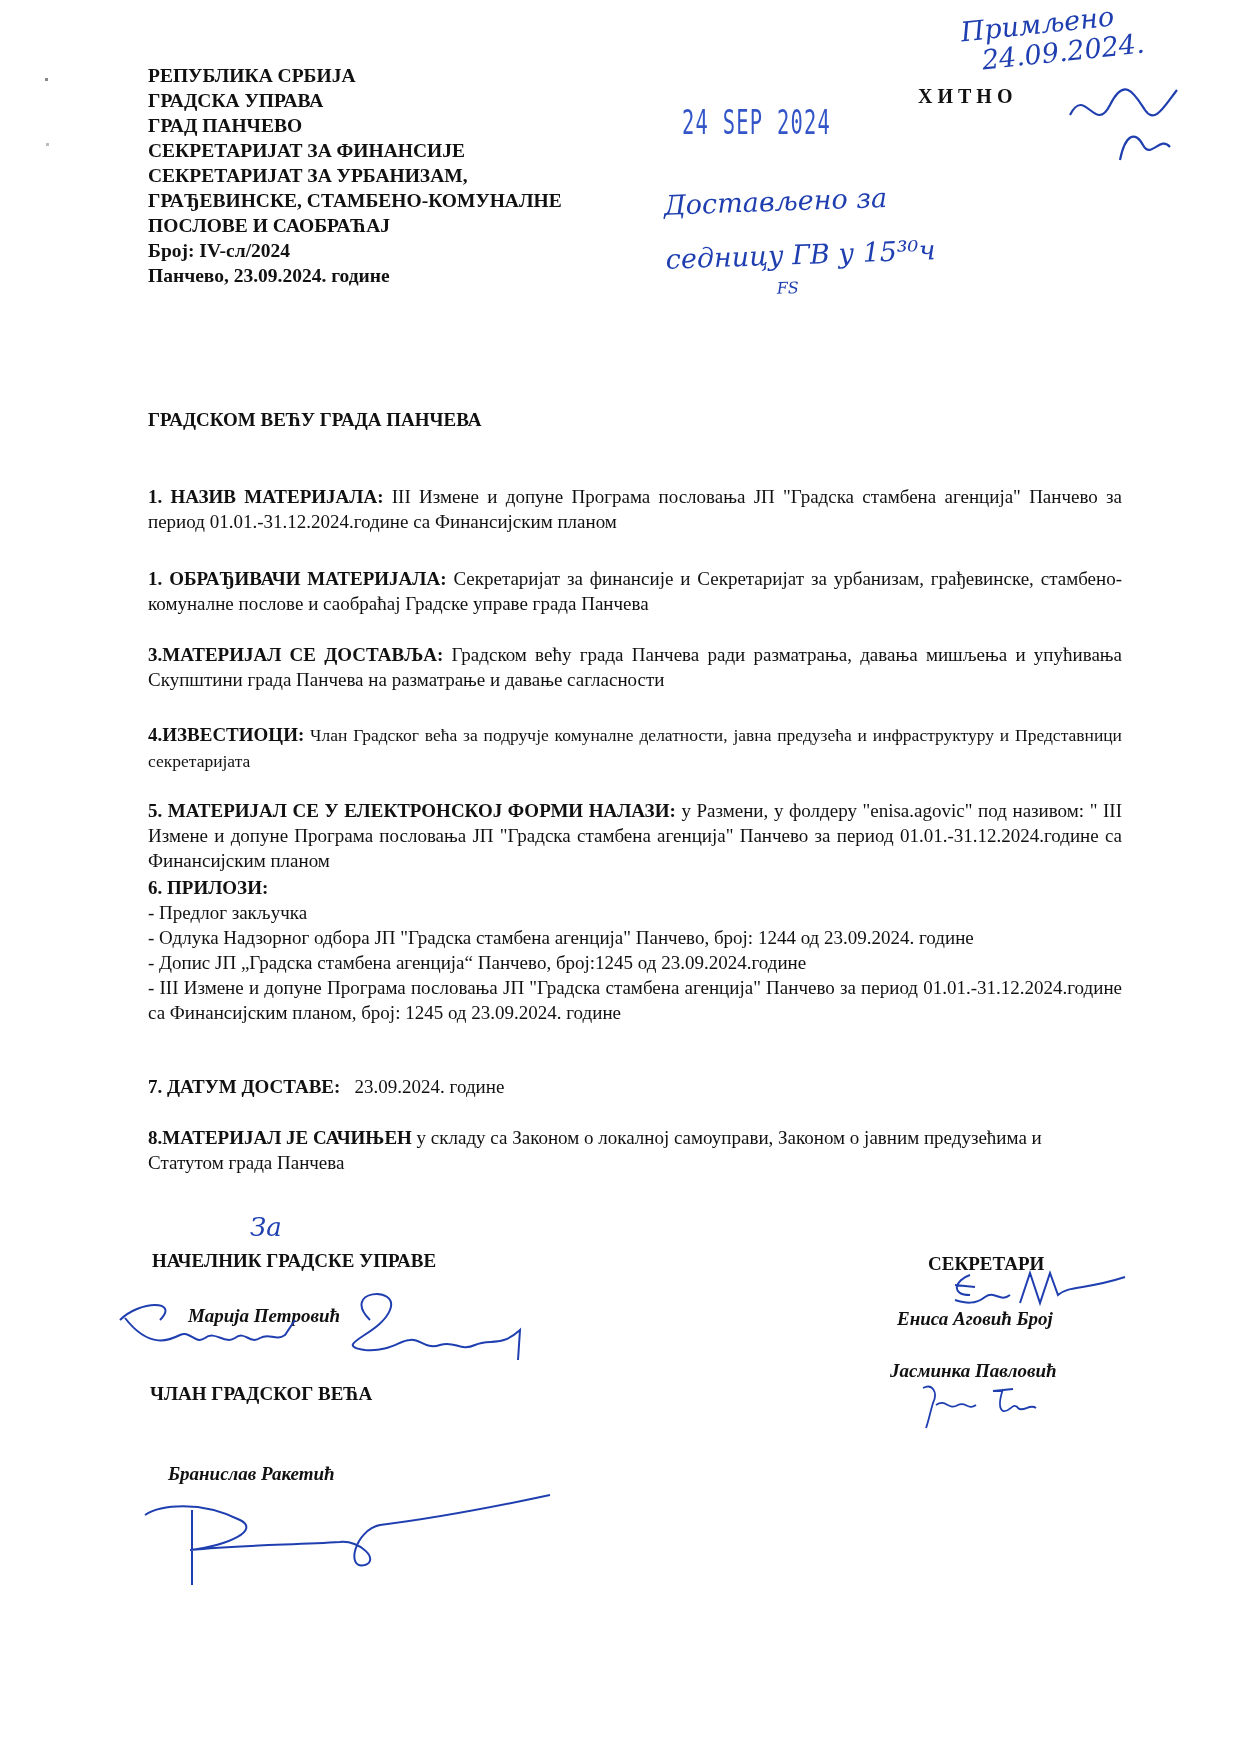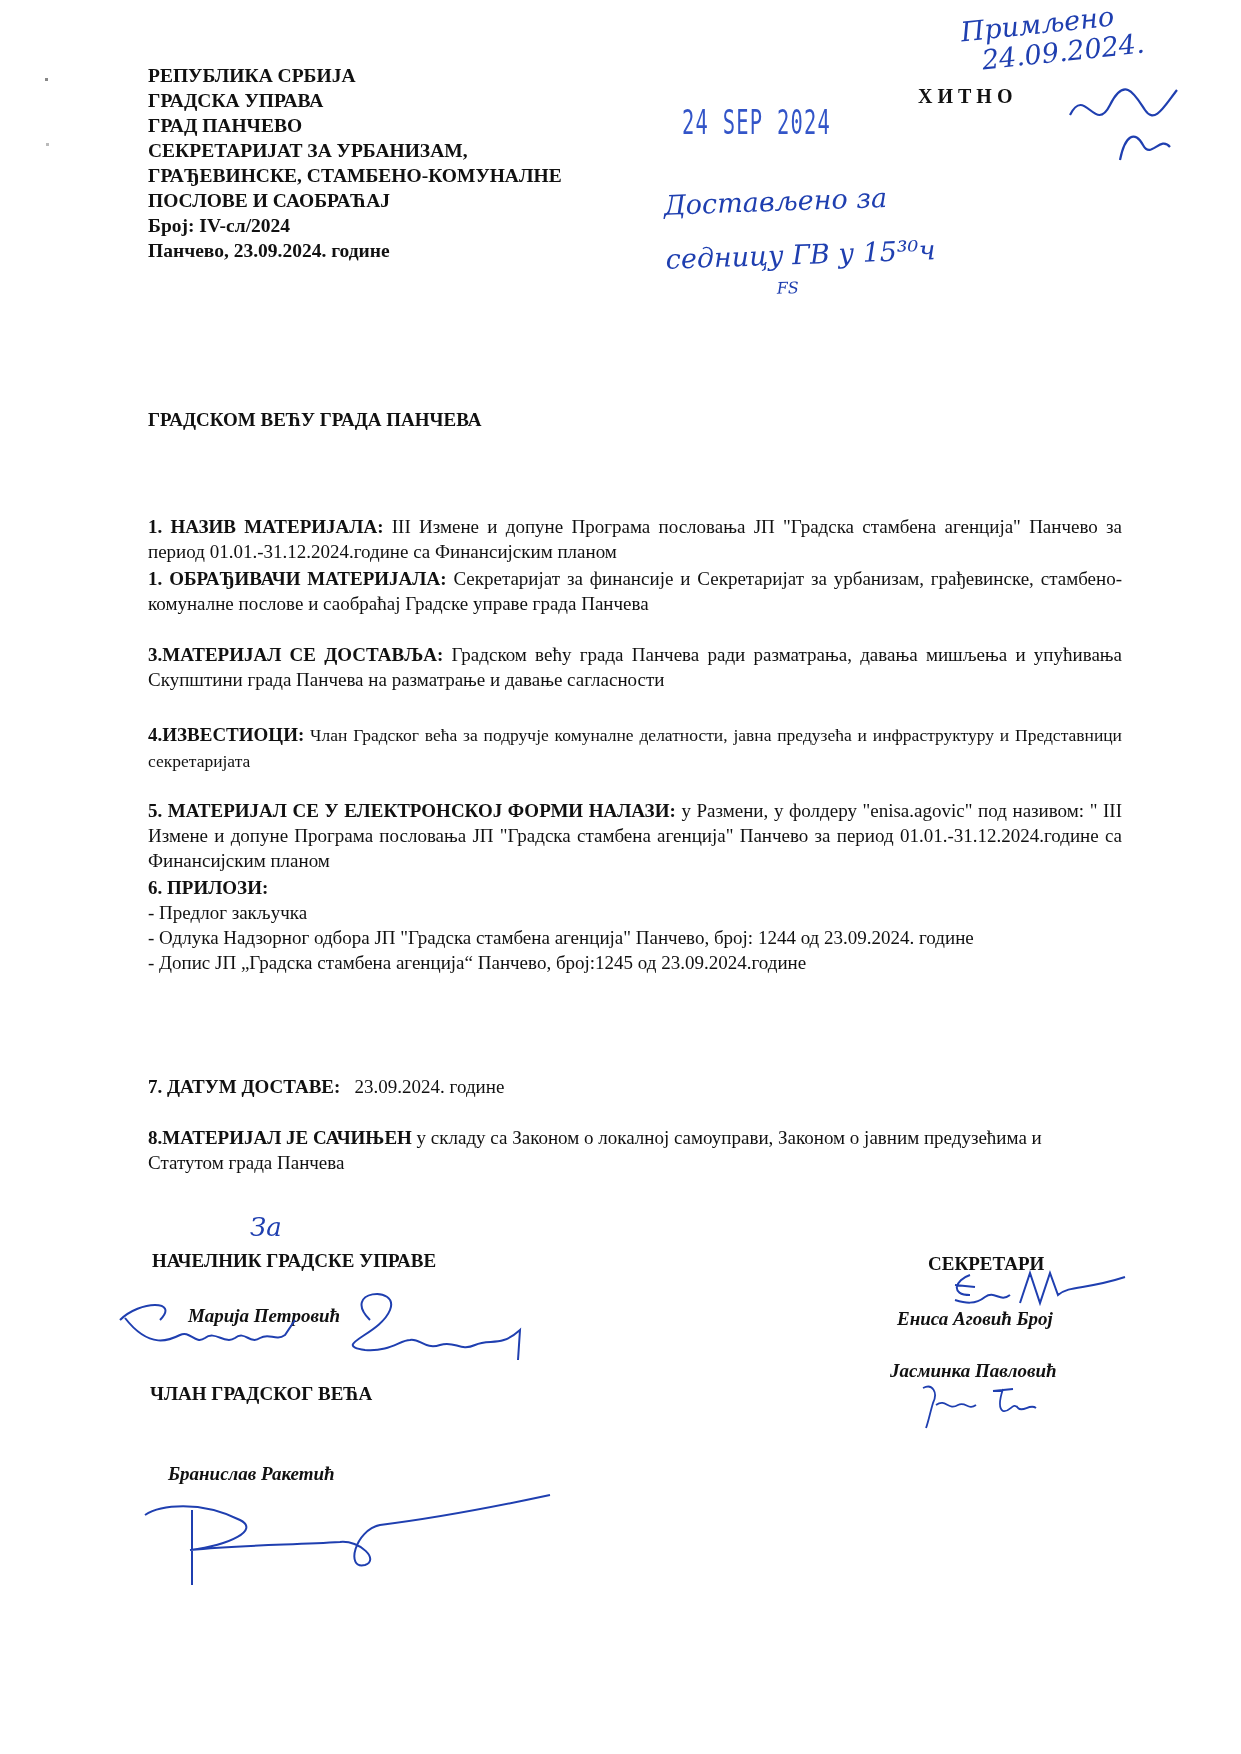--- a/index.html
+++ b/index.html
@@ -22,20 +22,21 @@
 </head>
 <body class="serif">
 
 <div class="margin-mark" style="left:45px;top:78px;"></div>
 <div class="margin-mark" style="left:46px;top:143px;background:#bbb;"></div>
 
 <div class="header-block">
   <div>РЕПУБЛИКА СРБИЈА</div>
   <div>ГРАДСКА УПРАВА</div>
   <div>ГРАД ПАНЧЕВО</div>
+  <div>СЕКРЕТАРИЈАТ ЗА ФИНАНСИЈЕ</div>
   <div>СЕКРЕТАРИЈАТ ЗА УРБАНИЗАМ,</div>
   <div>ГРАЂЕВИНСКЕ, СТАМБЕНО-КОМУНАЛНЕ</div>
   <div>ПОСЛОВЕ И САОБРАЋАЈ</div>
   <div>Број: IV-сл/2024</div>
   <div>Панчево, 23.09.2024. године</div>
 </div>
 
 <div class="urgent">ХИТНО</div>
 
 <div class="stamp">24 SEP 2024</div>
@@ -49,41 +50,42 @@
 <div class="hand" style="left:962px;top:8px;font-size:27px;line-height:30px;transform:rotate(-6deg);">
   <div>Примљено</div>
   <div style="margin-left:18px;">24.09.2024.</div>
 </div>
 <svg class="sig" width="120" height="90" style="left:1065px;top:75px;">
   <path d="M5 40 C 20 10, 30 60, 45 30 S 70 20, 80 35 S 100 30, 112 15 M55 85 C 60 60, 70 55, 78 70 S 95 60, 105 72" fill="none" stroke="#1f3fb0" stroke-width="2.2"></path>
 </svg>
 
 <div class="recipient">ГРАДСКОМ ВЕЋУ ГРАДА ПАНЧЕВА</div>
 
-<div class="section" style="top:484px;margin-top:30px;">
+<div class="section" style="top:484px;">
   <span class="label">1. НАЗИВ МАТЕРИЈАЛА:</span><span> III Измене и допуне Програма пословања ЈП "Градска стамбена агенција" Панчево за период 01.01.-31.12.2024.године са Финансијским планом</span>
 </div>
 <div class="section" style="top:566px;">
   <span class="label">1. ОБРАЂИВАЧИ МАТЕРИЈАЛА:</span><span> Секретаријат за финансије и Секретаријат за урбанизам, грађевинске, стамбено-комуналне послове и саобраћај  Градске управе града Панчева</span>
 </div>
 <div class="section" style="top:642px;">
   <span class="label">3.МАТЕРИЈАЛ СЕ ДОСТАВЉА:</span><span> Градском већу града Панчева ради разматрања, давања мишљења и упућивања Скупштини града Панчева на разматрање и давање сагласности</span>
 </div>
 <div class="section" style="top:722px;">
   <span class="label">4.ИЗВЕСТИОЦИ:</span><span style="font-size:17.5px;"> Члан Градског већа за подручје комуналне делатности, јавна предузећа и инфраструктуру и Представници секретаријата</span>
 </div>
 <div class="section" style="top:798px;">
   <span class="label">5. МАТЕРИЈАЛ СЕ У ЕЛЕКТРОНСКОЈ ФОРМИ НАЛАЗИ:</span><span> у Размени, у фолдеру "enisa.agovic" под називом: " III Измене и допуне Програма пословања ЈП "Градска стамбена агенција" Панчево за период 01.01.-31.12.2024.године са Финансијским планом</span>
 </div>
 
 <div class="section attach-list" style="top:875px;">
   <div class="label">6. ПРИЛОЗИ:</div>
   <div>- Предлог закључка</div>
   <div>- Одлука Надзорног одбора ЈП "Градска стамбена агенција" Панчево, број: 1244 од 23.09.2024. године</div>
   <div>- Допис ЈП „Градска стамбена агенција“ Панчево, број:1245 од 23.09.2024.године</div>
+  <div>- III Измене и допуне Програма пословања ЈП "Градска стамбена агенција" Панчево за период 01.01.-31.12.2024.године са Финансијским планом, број: 1245 од  23.09.2024. године</div>
 </div>
 
 <div class="section" style="top:1074px;">
   <span class="label">7. ДАТУМ ДОСТАВЕ:</span><span style="white-space:pre;">   23.09.2024. године</span>
 </div>
 
 <div class="section" style="top:1125px;text-align:left;width:960px;">
   <span class="label">8.МАТЕРИЈАЛ ЈЕ САЧИЊЕН</span><span> у складу са  Законом о локалној самоуправи, Законом о јавним предузећима и Статутом града Панчева</span>
 </div>
 

